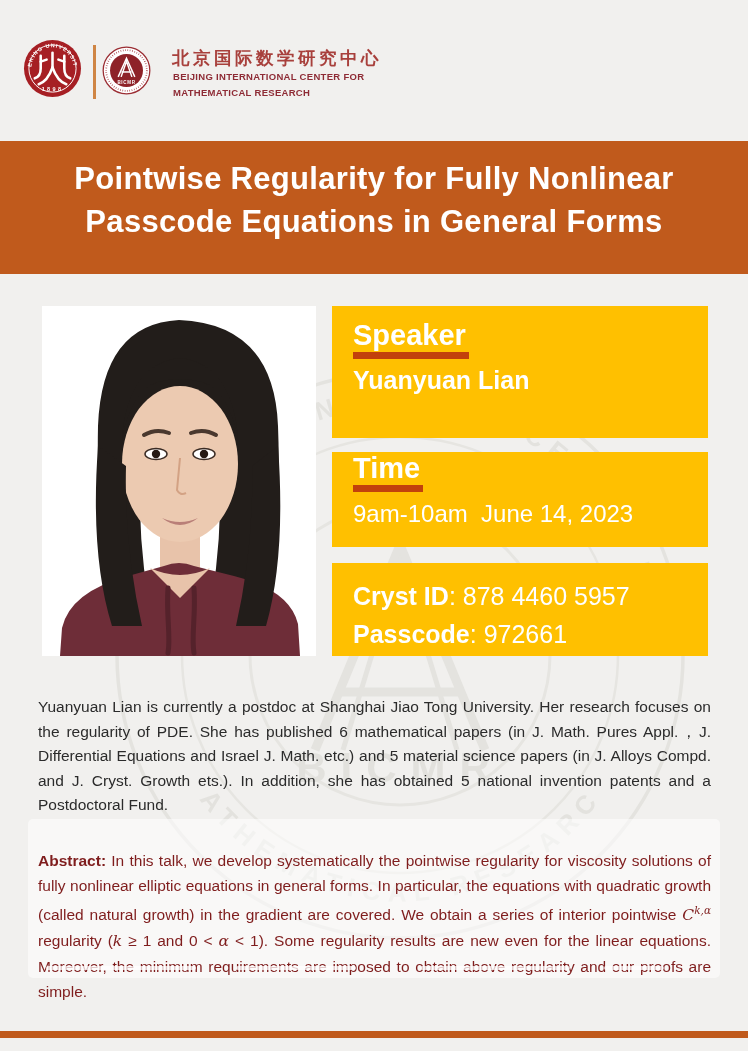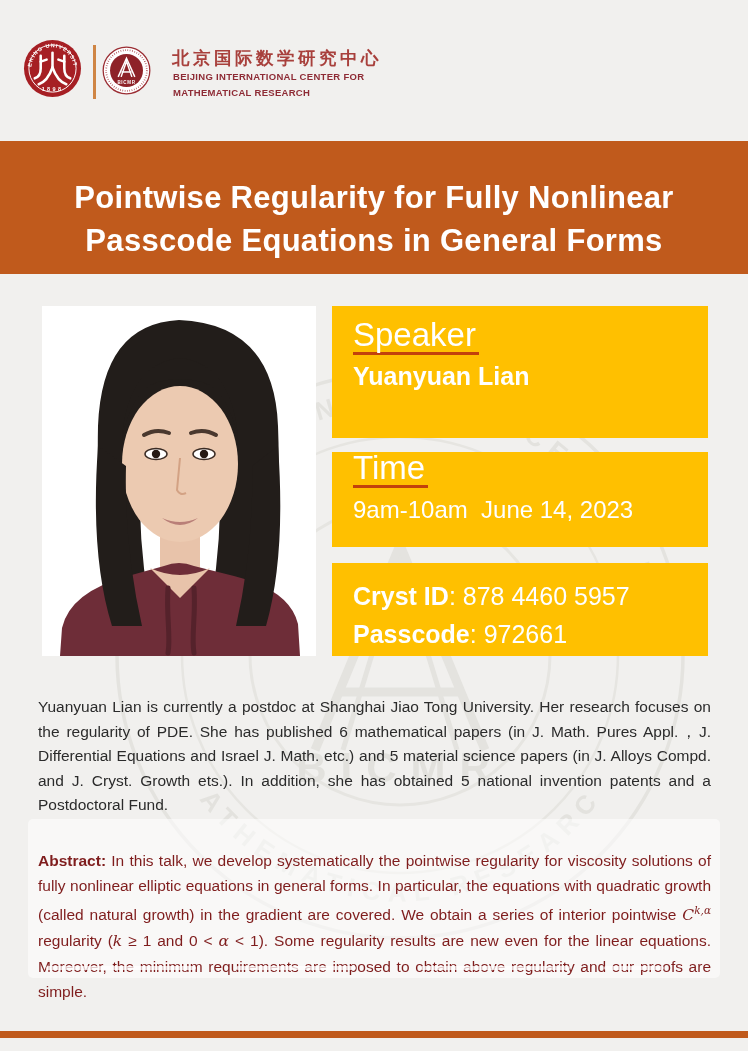--- a/index.html
+++ b/index.html
@@ -21,39 +21,39 @@
   }
   .org-en {
     left:173px; color:#8e2b35; font-weight:bold; font-size:9.5px;
     letter-spacing:0.3px; white-space:nowrap;
   }
   .org-en.l1 { top:71px; } .org-en.l2 { top:87px; }
 
   
   .title-band {
     left:0; top:141px; width:748px; height:133px; background:#c05a1c;
-    color:#ffffff; text-align:center; padding-top:35px; box-sizing:border-box;
+    color:#ffffff; text-align:center; padding-top:16px; box-sizing:border-box;
   }
   .title-line { font-size:31px; font-weight:bold; line-height:43px; letter-spacing:0.3px; }
 
   
   .photo { left:42px; top:306px; width:274px; height:350px; background:#ffffff; }
   .photo svg { display:block; }
 
   
   .gold-card {
     left:332px; width:376px; background:#ffc000; color:#ffffff;
     padding-left:21px; padding-top:14px; box-sizing:border-box;
   }
   .card-speaker { top:306px; height:132px; }
   .card-time    { top:452px; height:95px;  padding-top:1px; }
   .card-zoom    { top:563px; height:93px;  }
   .card-heading {
-    display:inline-block; font-size:33px; font-weight:normal; line-height:30px;
-    border-bottom:3px solid #c2410c; padding-bottom:2px; padding-right:3px;
+    display:inline-block; font-size:29px; font-weight:bold; line-height:30px;
+    border-bottom:7px solid #c2410c; padding-bottom:2px; padding-right:3px;
     margin-bottom:5px;
   }
   .card-line-bold   { font-size:25px; font-weight:bold; line-height:33px; }
   .card-line-normal { font-size:24px; line-height:33px; }
   .time-value { font-size:24px; line-height:34px; white-space:pre-wrap; }
   .zoom-line { font-size:25px; line-height:38px; }
   .zoom-line b { font-weight:bold; }
 
   
   .bio {

